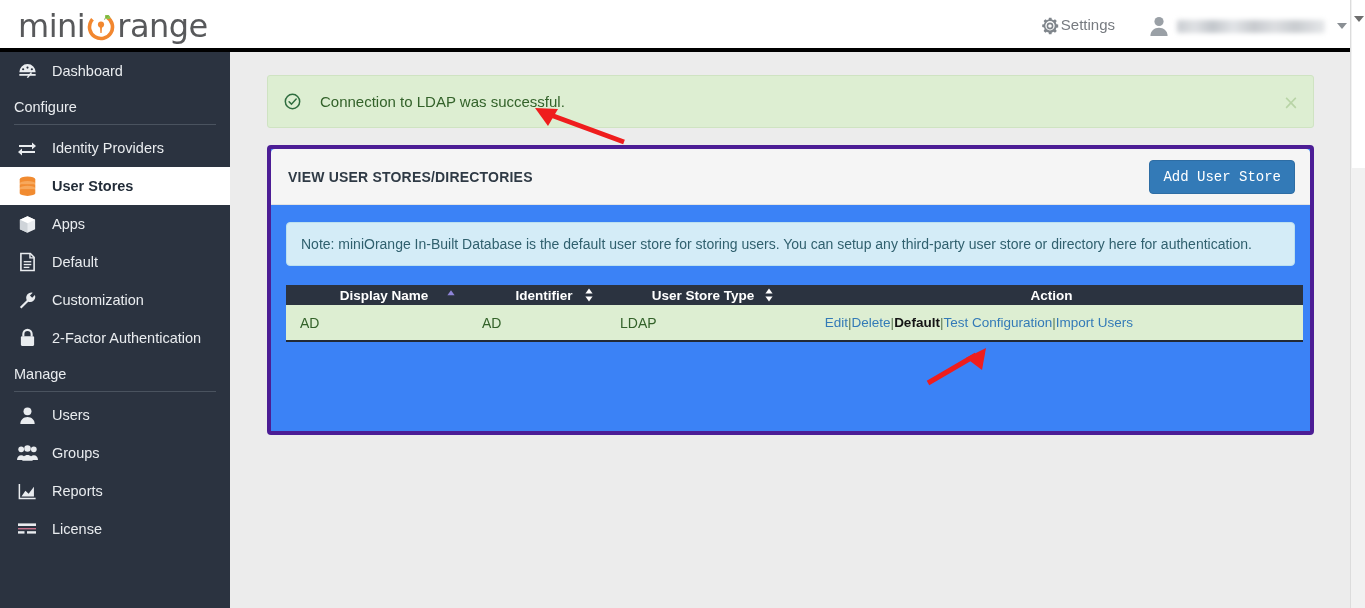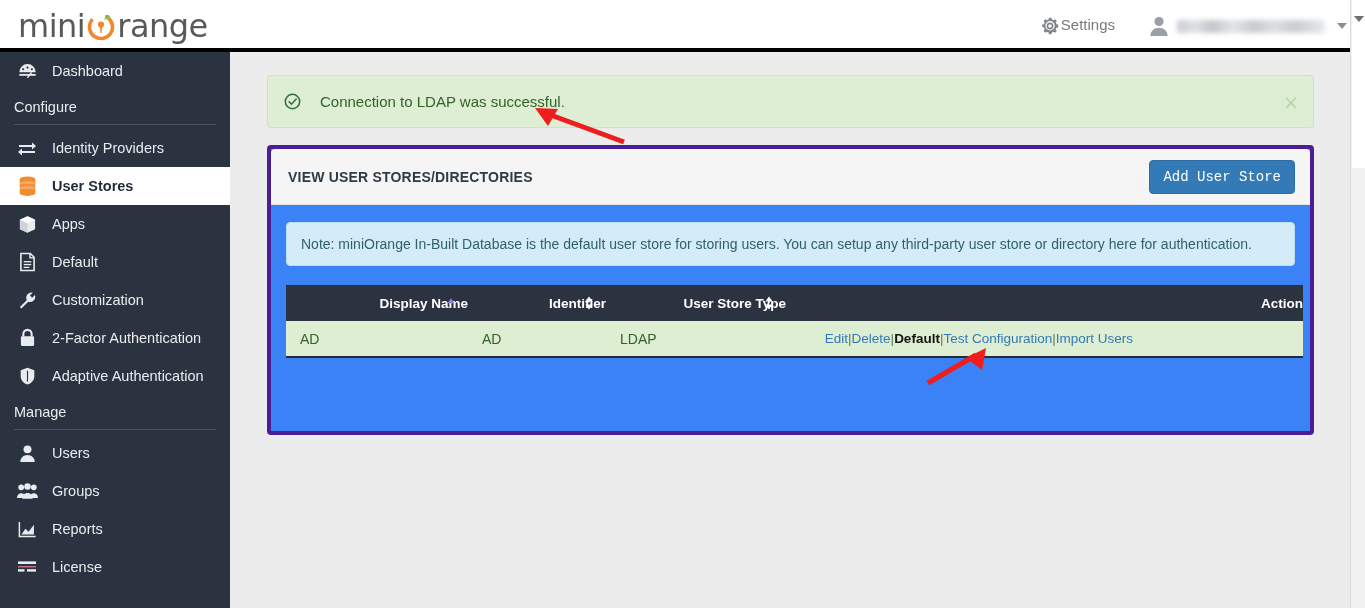--- a/index.html
+++ b/index.html
@@ -229,22 +229,22 @@
   table.ustable {
     width: 100%;
     border-collapse: collapse;
     table-layout: fixed;
   }
   table.ustable thead th {
     background: #2b3340;
     color: #ffffff;
     font-size: 13.5px;
     font-weight: bold;
-    text-align: right;
-    height: 36px;
+    text-align: center;
+    height: 20px;
     padding: 0 0 0 14px;
     position: relative;
     vertical-align: middle;
   }
   table.ustable thead th .sorter {
     position: absolute;
     right: 12px;
     top: 50%;
     transform: translateY(-50%);
     width: 10px; height: 14px;
@@ -425,29 +425,20 @@
   <div class="nav-item">
     <span class="ico">
       <svg width="17" height="20" viewBox="0 0 18 20">
         <path d="M4.6 8.4V5.8a4.4 4.4 0 018.8 0v2.6" fill="none" stroke="#e9ecef" stroke-width="2.2"></path>
         <rect x="2" y="8.2" width="14" height="10.2" rx="1.2" fill="#e9ecef"></rect>
       </svg>
     </span>
     <span>2-Factor Authentication</span>
   </div>
 
-  <div class="nav-item">
-    <span class="ico">
-      <svg width="17" height="20" viewBox="0 0 18 20">
-        <path d="M9 1.2l7.2 2.6v6.4C16.2 14.8 12.9 17.8 9 19 5.1 17.8 1.8 14.8 1.8 10.2V3.8z" fill="#e9ecef"></path>
-        <path d="M9 4.4v11.4" stroke="#2b3340" stroke-width="1.2"></path>
-      </svg>
-    </span>
-    <span>Adaptive Authentication</span>
-  </div>
 
   <div class="nav-sec">
     <span>Manage</span>
   </div>
   <div class="nav-divider"></div>
 
   <div class="nav-item">
     <span class="ico">
       <svg width="17" height="19" viewBox="0 0 18 20">
         <circle cx="9" cy="5.6" r="4.2" fill="#e9ecef"></circle>

